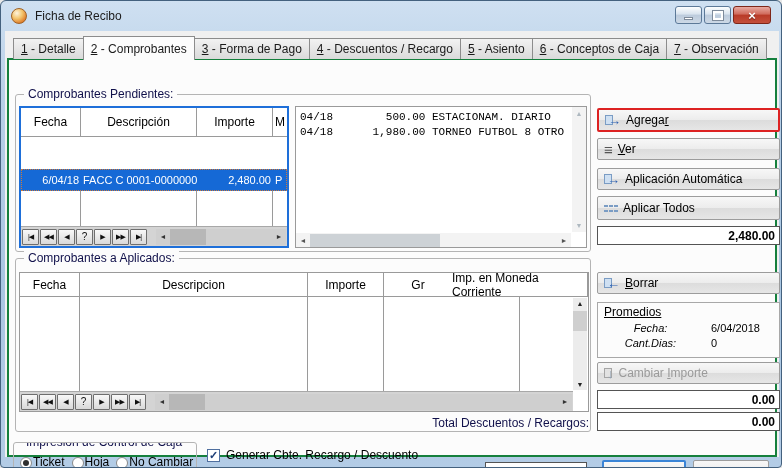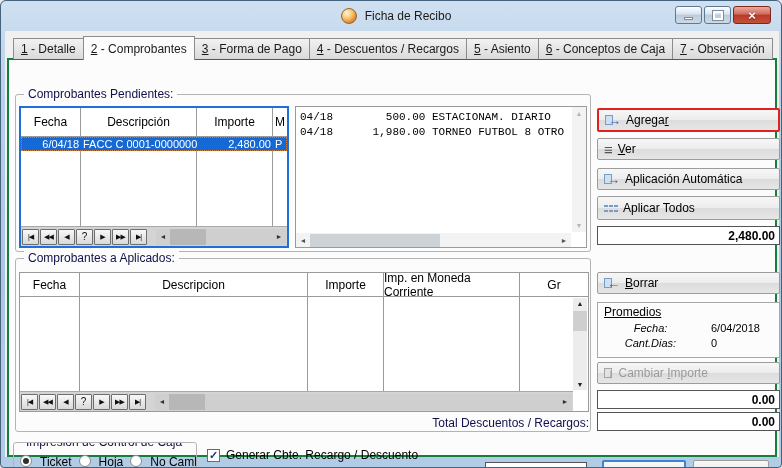--- a/index.html
+++ b/index.html
@@ -4,21 +4,21 @@
 <style>
   * { margin:0; padding:0; box-sizing:border-box; }
   html,body { width:782px; height:468px; font-family:"Liberation Sans", sans-serif; }
   body { background:#e8e8e8; }
 
   .win { position:relative; width:782px; height:468px;
     background:linear-gradient(180deg,#cfe0f1 0%,#b8d0e8 20%,#a9c6e2 60%,#b3cce6 100%);
     border:1px solid #44617e; border-radius:6px 6px 4px 4px; overflow:hidden; }
 
   
-  .titlebar { position:absolute; left:0; top:0; width:100%; height:30px; display:flex; align-items:center; padding-left:10px;justify-content:center; }
+  .titlebar { position:absolute; left:0; top:0; width:100%; height:30px; display:flex; align-items:center; padding-left:10px; }
   .appicon { width:16px; height:16px; border-radius:50%;
     background:radial-gradient(circle at 35% 30%, #fdf3dd 0%, #f3c66f 40%, #e0802e 75%, #b55a14 100%);
     border:1px solid #a06226; margin-right:8px; }
   .title { font-size:12px; color:#1c1c1c; }
   .winbtns { position:absolute; right:10px; top:5px; display:flex; gap:2px; }
   .wbtn { width:27px; height:18px; display:flex; align-items:center; justify-content:center;
     background:linear-gradient(180deg,#fdfefe 0%,#d8e3ee 45%,#bccbdc 50%,#cdd9e6 100%);
     border:1px solid #5c7998; border-radius:3px; cursor:pointer; }
   .wbtn.close { width:38px; background:linear-gradient(180deg,#e8a9a1 0%,#d06a5b 45%,#b83a28 50%,#c4503c 100%); border-color:#7e2619; }
   .glyph-min { width:9px; height:3px; background:#fff; border:1px solid #7e8b9b; margin-top:6px; }
@@ -38,21 +38,21 @@
   
   .group { position:absolute; border:1px solid #b4b4b4; border-radius:3px; }
   .gcaption { position:absolute; top:-8px; left:8px; background:#fcfcfc; padding:0 4px; font-size:12px; color:#10104a; white-space:nowrap; }
 
   
   .ptable { position:absolute; left:10px; top:46px; width:270px; height:142px; border:2px solid #1e6fd9; background:#fff; display:flex; flex-direction:column; }
   .trow { display:flex; }
   .hcell { font-size:12px; color:#000; display:flex; align-items:center; justify-content:center; border-right:1px solid #9a9a9a; height:100%; overflow:hidden; }
   .phead { height:29px; border-bottom:1px solid #9a9a9a; flex:none; }
   .pc1{width:60px;flex:none;} .pc2{width:116px;flex:none;} .pc3{width:76px;flex:none;} .pc4{flex:1;min-width:0;}
-  .prow-sel { height:14px; flex:none; background:#1569d6; color:#fff; font-size:11px; outline:1px dotted #cf7a3a; outline-offset:-1px; cursor:pointer; }
+  .prow-sel { height:22px; flex:none; background:#1569d6; color:#fff; font-size:11px; outline:1px dotted #cf7a3a; outline-offset:-1px; cursor:pointer;margin-top:32px; }
   .cell { display:flex; align-items:center; overflow:hidden; white-space:nowrap; padding:0 2px; }
   .r { justify-content:flex-end; }
   .pbody { flex:1; display:flex; }
   .pbody > div { border-right:1px solid #9a9a9a; height:100%; }
 
   .navbar { height:20px; flex:none; background:#d4d4d4; border-top:1px solid #a8a8a8; display:flex; align-items:center; padding:1px; }
   .nbtn { width:17px; height:16px; flex:none; display:flex; align-items:center; justify-content:center;
     background:linear-gradient(180deg,#f8f8f8,#d9d9d9); border:1px solid #6e6e6e; border-radius:1px; margin-right:1px;
     font-size:7px; color:#111; cursor:pointer; letter-spacing:-1px; }
   .hscroll { flex:1; height:16px; margin-left:8px; background:#cfcfcf; display:flex; align-items:center; }
@@ -110,21 +110,21 @@
   .prow2 .lab { flex:1; text-align:center; padding-right:14px;font-style:italic; }
   .prow2 .val { width:62px; text-align:left; }
 
   
   .tdr-label { position:absolute; left:200px; top:356px; width:380px; text-align:right; font-size:12px; color:#10104a; }
 
   .g3 { left:4px; top:382px; width:184px; height:42px; overflow:hidden; }
   .radios { position:absolute; left:6px; top:12px; display:flex; align-items:center; gap:7px; white-space:nowrap; }
   .radio { width:12px; height:12px; border:1px solid #8a8a8a; border-radius:50%; background:#fff; display:inline-flex; align-items:center; justify-content:center; flex:none; cursor:pointer; }
   .radio.sel::after { content:""; width:6px; height:6px; border-radius:50%; background:#2f2f2f; }
-  .ritem { display:flex; align-items:flex-start; gap:8px; font-size:12px; color:#000; }
+  .ritem { display:flex; align-items:flex-end; gap:1px; font-size:12px; color:#000; }
 
   .cbrow { position:absolute; left:198px; display:flex; align-items:center; gap:6px; font-size:12px; color:#000; }
   .cbox { width:13px; height:13px; border:1px solid #4f6f9f; background:#fff; display:flex; align-items:center; justify-content:center; flex:none; cursor:pointer; }
   .cbox span { color:#1f3f77; font-weight:bold; font-size:11px; line-height:1; }
 
   .tac-label { position:absolute; left:340px; top:407px; width:130px; text-align:right; font-size:12px; font-weight:bold; color:#000; }
   .tac-field { position:absolute; left:476px; top:402px; width:102px; height:22px; border:1px solid #545454; background:#fff;
     font-family:"Liberation Sans",sans-serif; font-size:12px; font-weight:bold; text-align:right; padding-right:5px; }
 
   .btn.b-aceptar { left:593px; top:400px; width:84px; height:25px; }
@@ -153,21 +153,21 @@
         </div>
     </div>
   </div>
 
   <div class="client">
 
     <div class="tabs">
       <div class="tab"><u>1</u><span class="ws"> - Detalle</span></div>
       <div class="tab active"><u>2</u><span class="ws"> - Comprobantes</span></div>
       <div class="tab"><u>3</u><span class="ws"> - Forma de Pago</span></div>
-      <div class="tab"><u>4</u><span class="ws"> - Descuentos / Recargos</span></div>
+      <div class="tab"><u>4</u><span class="ws"> - Descuentos / Recargo</span></div>
       <div class="tab"><u>5</u><span class="ws"> - Asiento</span></div>
       <div class="tab"><u>6</u><span class="ws"> - Conceptos de Caja</span></div>
       <div class="tab"><u>7</u><span class="ws"> - Observación</span></div>
     </div>
 
     <div class="page">
 
       <div class="group" style="left:6px; top:34px; width:576px; height:158px;">
         <span class="gcaption">Comprobantes Pendientes:</span>
       </div>
@@ -256,22 +256,22 @@
 
       <div class="group" style="left:6px; top:198px; width:576px; height:174px;">
         <span class="gcaption">Comprobantes a Aplicados:</span>
       </div>
 
       <div class="atable">
         <div class="trow ahead">
           <div class="hcell ac1">Fecha</div>
           <div class="hcell ac2">Descripcion</div>
           <div class="hcell ac3">Importe</div>
+          <div class="hcell ac5" style="border-right:none;">Gr</div>
           <div class="hcell ac4">Imp. en Moneda Corriente</div>
-          <div class="hcell ac5" style="border-right:none;">Gr</div>
         </div>
         <div class="abody">
           <div class="ac1"></div>
             <div class="ac2"></div>
             <div class="ac3"></div>
             <div class="ac4"></div>
             <div class="ac5" style="border-right:none;"></div>
         </div>
         <div class="avscroll">
           <span class="up">▲</span>

